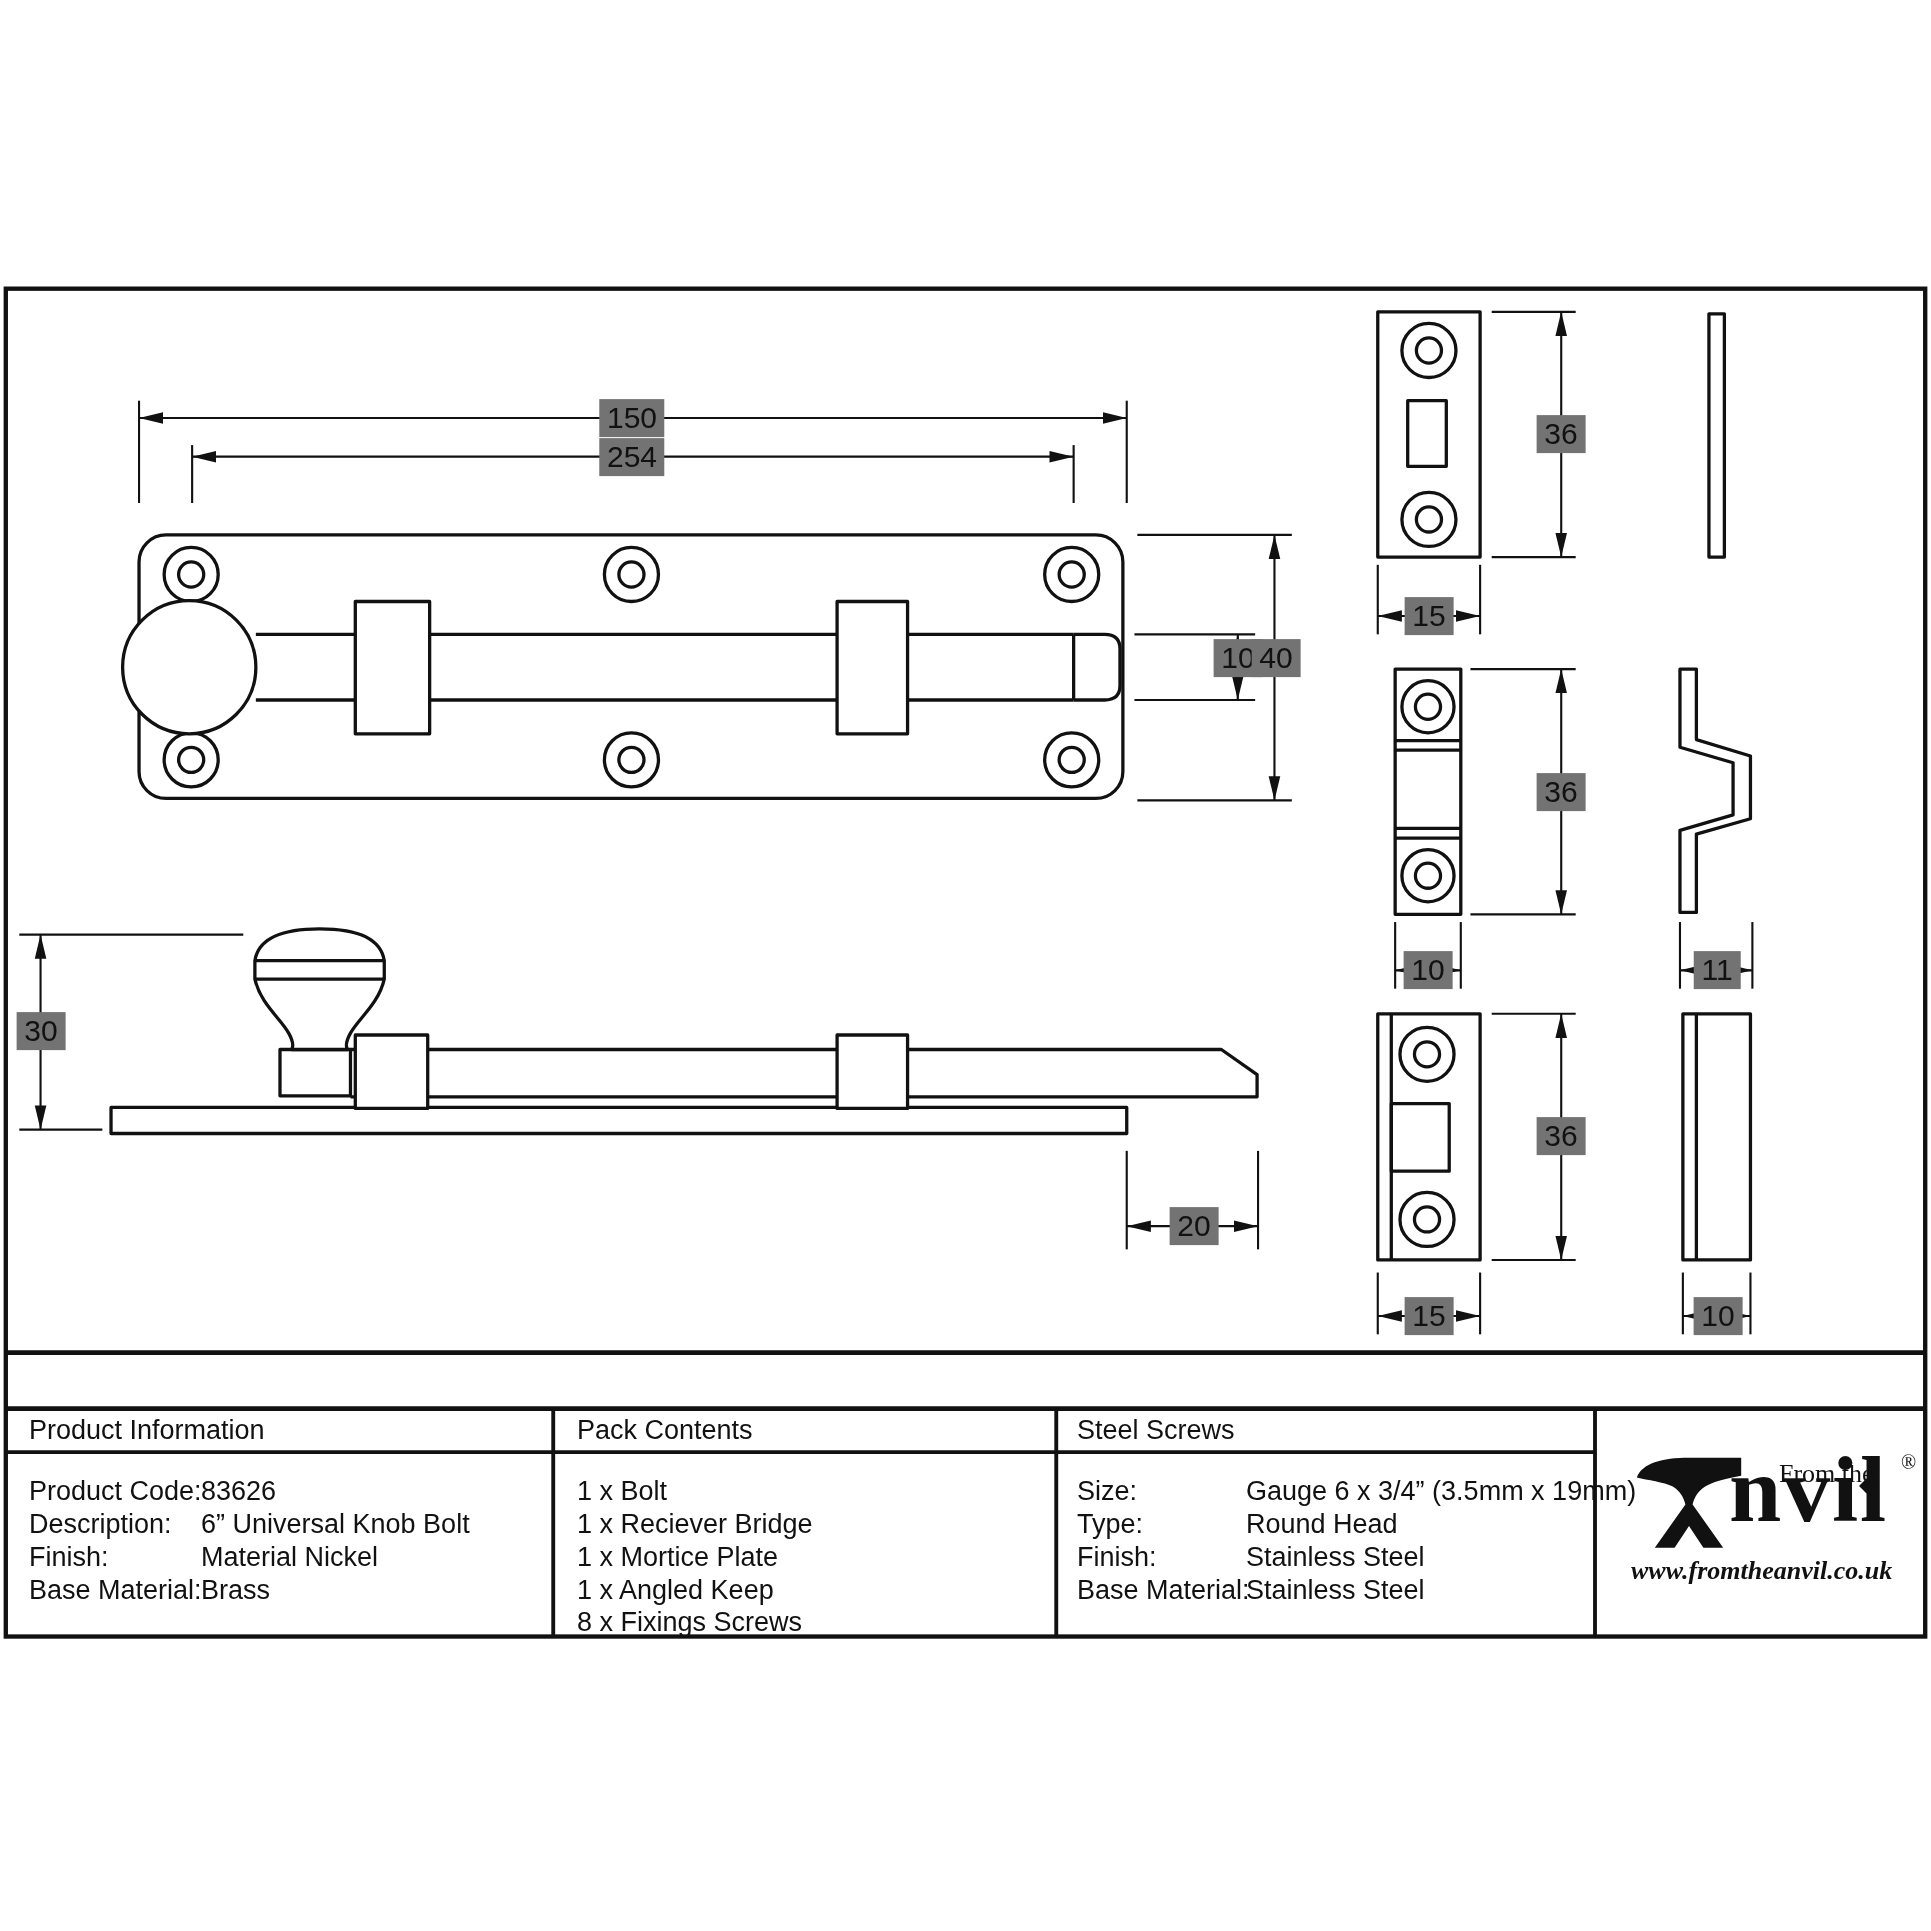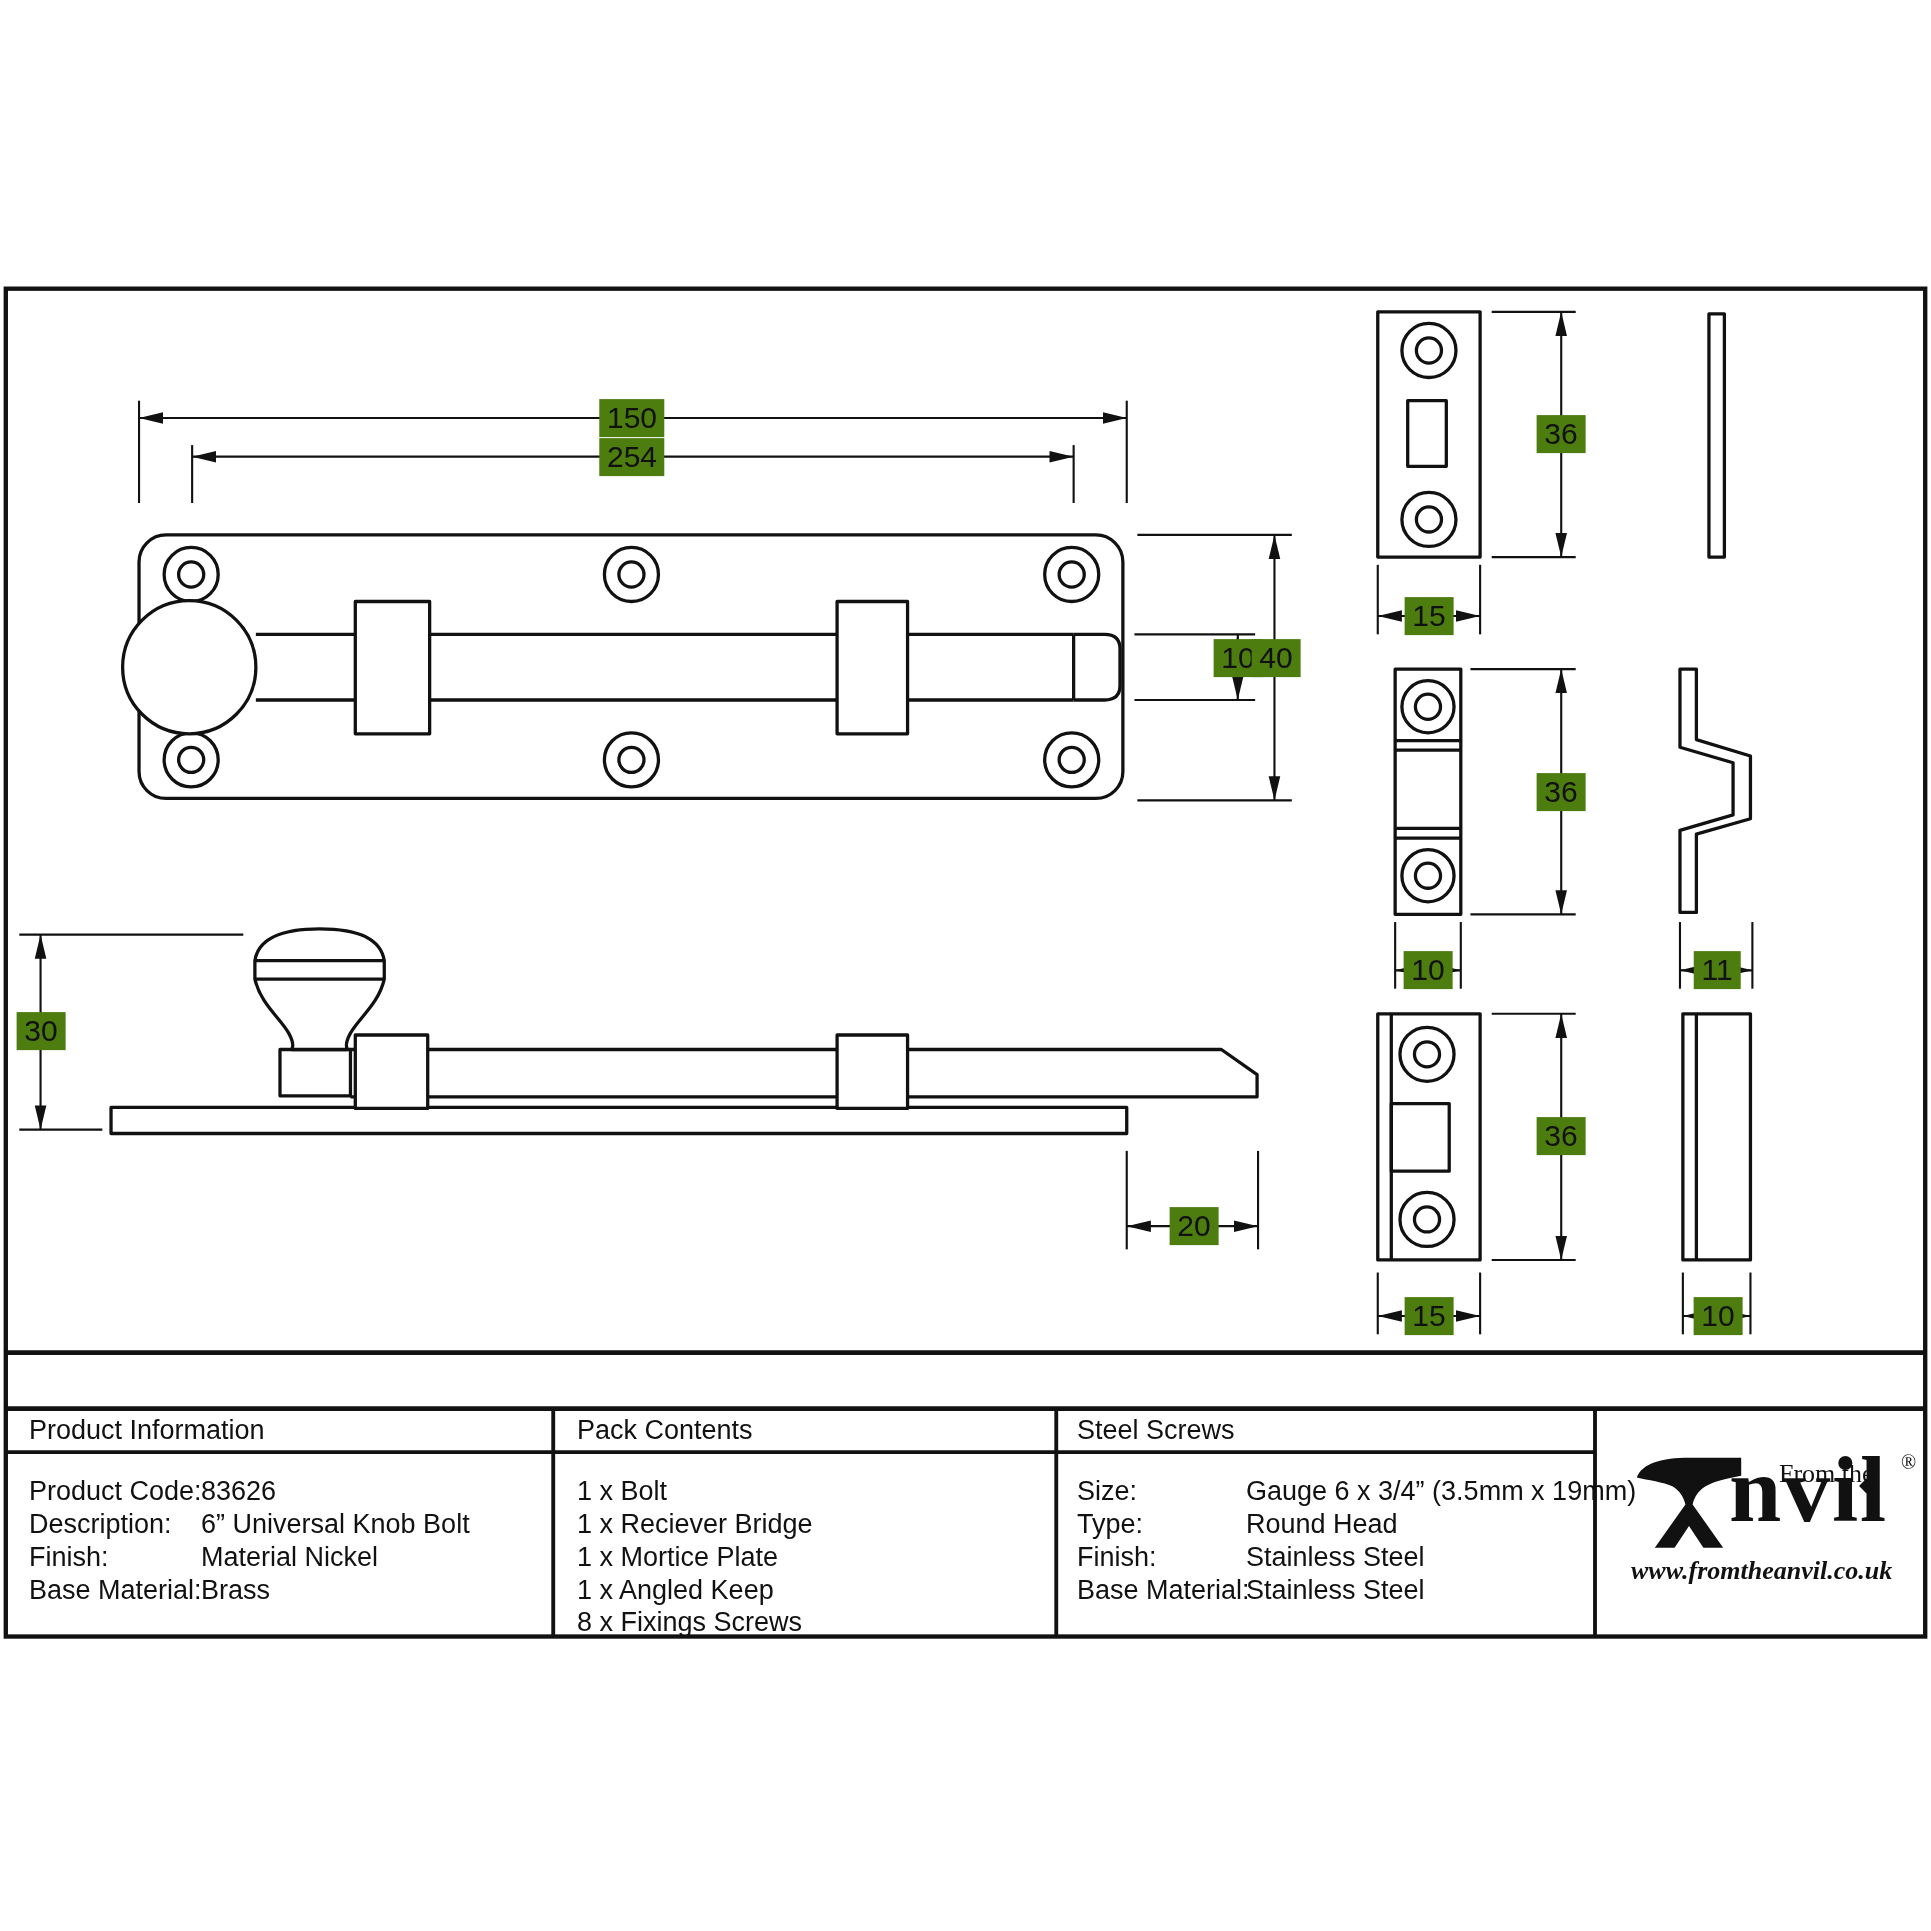--- a/index.html
+++ b/index.html
@@ -1,18 +1,18 @@
 <!DOCTYPE html>
 <html><head>
 <meta charset="utf-8">
 <style>
   html,body{margin:0;padding:0;background:#ffffff;}
   #page{position:relative;width:1931px;height:1931px;background:#fff;font-family:"Liberation Sans",sans-serif;color:#111;overflow:hidden;}
   #linework{position:absolute;left:0;top:0;width:1931px;height:1931px;}
-  .dim{position:absolute;transform:translate(-50%,-50%);background:#4d7c0f;padding:1.9px 7.7px;font-size:30px;color:#111;white-space:nowrap;}
+  .dim{position:absolute;transform:translate(-50%,-50%);background:#737373;padding:1.9px 7.7px;font-size:30px;color:#111;white-space:nowrap;}
   .note{position:absolute;left:27px;top:1380px;transform:translateY(-50%);font-size:28px;}
   .th{position:absolute;transform:translateY(-50%);font-size:27px;}
   .cell{position:absolute;transform:translateY(-50%);font-size:27px;white-space:nowrap;margin-top:12px;}
   .lbl{display:inline-block;}
   
   #logo{position:absolute;left:1596px;top:1409px;width:330px;height:229px;}
   #logo .anvil-big{position:absolute;left:133px;top:33px;font-family:"Liberation Serif",serif;font-weight:700;font-size:94px;line-height:1;letter-spacing:1.9px;}
   #logo .from-the{position:absolute;left:183px;top:50px;font-family:"Liberation Serif",serif;font-size:26px;}
   #logo .diamond{position:absolute;left:263px;top:64px;font-size:19.3px;}
   #logo .reg{position:absolute;left:305px;top:42px;font-family:"Liberation Serif",serif;font-size:20px;}

